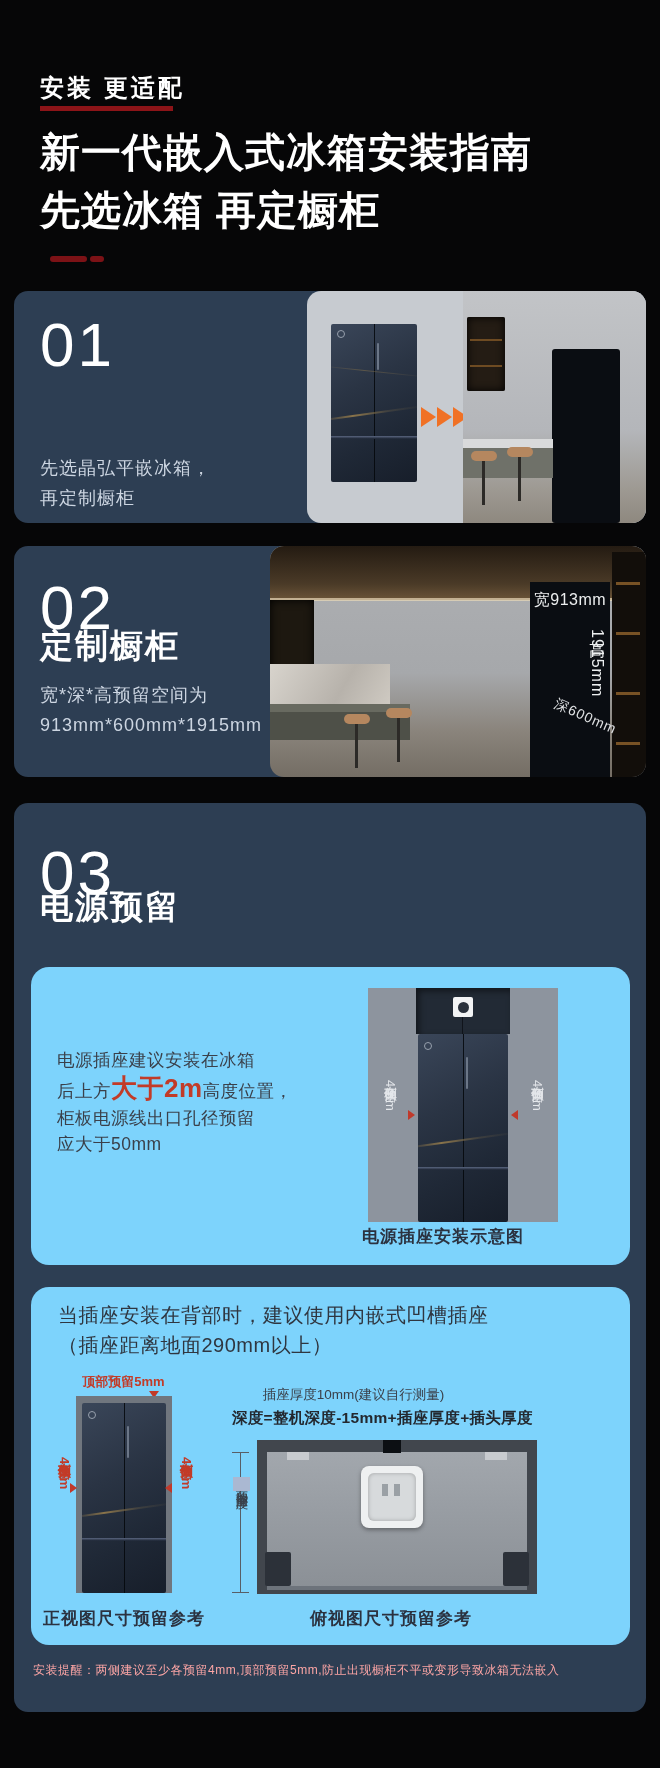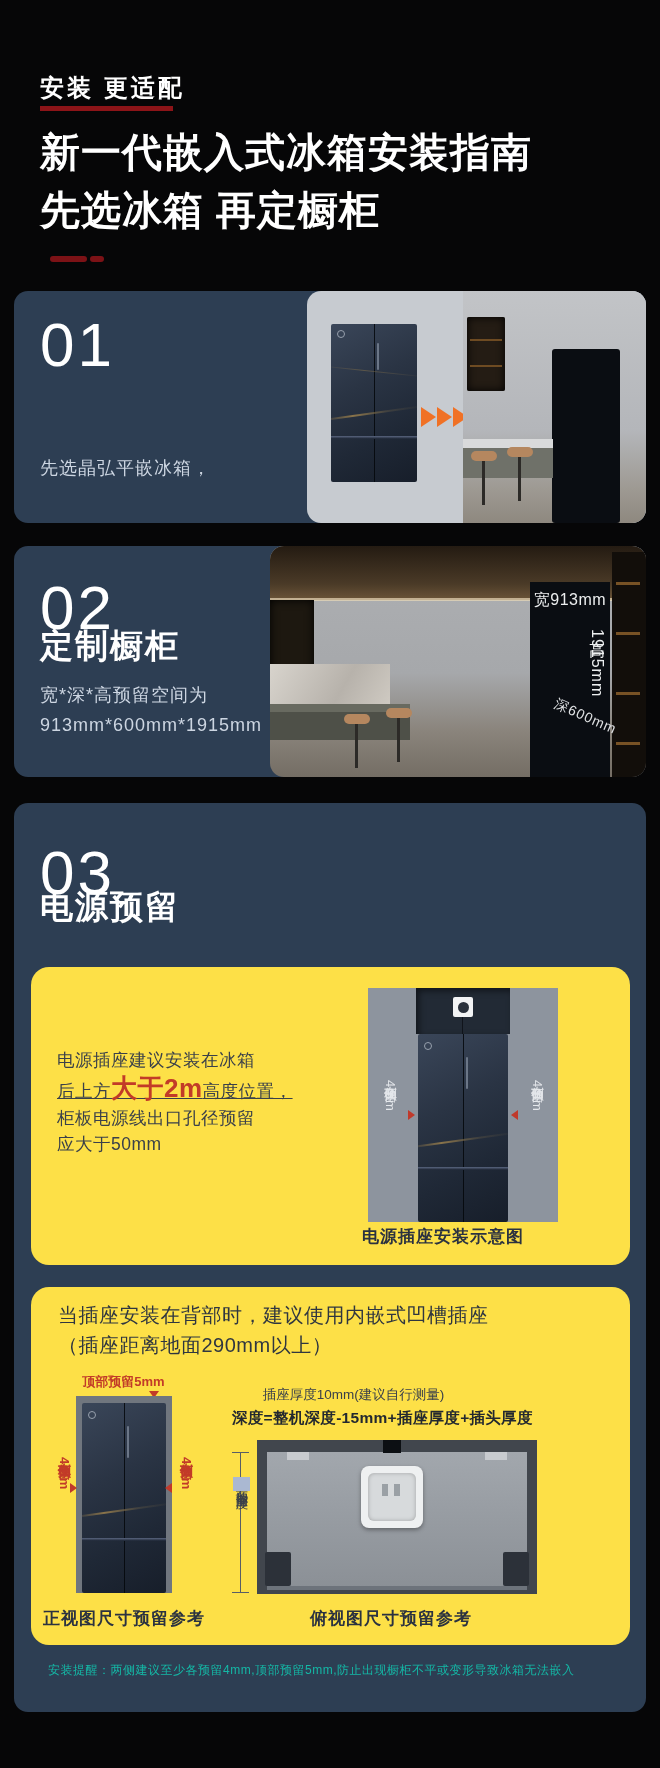--- a/index.html
+++ b/index.html
@@ -53,27 +53,27 @@
   .c2-under{left:0;top:166px;width:140px;height:28px;background:#4e5048;}
   .c2-niche{left:260px;top:36px;width:80px;height:195px;background:#0a0d12;}
   .c2-shelf{left:342px;top:6px;width:34px;height:225px;background:#120e0a;}
   .c2-slit{position:absolute;left:4px;width:24px;height:3px;background:#8a5e2a;opacity:.85;}
   .lbl-w{left:260px;top:44px;width:80px;text-align:center;color:#eceeef;font-size:16px;letter-spacing:.5px;}
   .lbl-h{left:316px;top:82px;color:#eceeef;font-size:16px;letter-spacing:1px;}
   .lbl-d{left:282px;top:162px;color:#dfe1e3;font-size:14px;transform:rotate(24deg);letter-spacing:1px;}
 
   
   .c3-num{top:34px;} .c3-title{top:82px;}
-  .subcard{position:absolute;left:17px;width:599px;background:#fde047;border-radius:18px;}
+  .subcard{position:absolute;left:17px;width:599px;background:#7dd3fc;border-radius:18px;}
   .sc1{top:164px;height:298px;}
   .sc2{top:484px;height:358px;}
 
   
   .sc1-text{left:26px;top:80px;color:#3a404a;font-size:17.5px;line-height:26px;letter-spacing:.5px;}
-  .sc1-line2{margin:2px 9px 1px 0;text-decoration:underline;}
+  .sc1-line2{margin:2px 9px 1px 0;}
   .red-big{color:#c23b28;font-size:26px;font-weight:700;}
   .sc1-panel{left:337px;top:21px;width:190px;height:234px;background:#8d949e;overflow:hidden;}
   .recess{left:48px;top:0;width:94px;height:46px;background:#222a35;
           box-shadow:inset 3px 3px 6px rgba(0,0,0,.5);}
   .socket{left:37px;top:9px;width:20px;height:20px;background:#f2f3f4;border-radius:2px;}
   .socket-pin{position:absolute;left:4.5px;top:4.5px;width:11px;height:11px;border-radius:50%;background:#2a313c;}
   .cord{left:46px;top:29px;width:1px;height:17px;background:#10141b;}
   .sc1-fridge{left:50px;top:46px;width:90px;height:188px;}
   .sc1-lbl{color:#e4e7eb;font-size:13px;letter-spacing:1px;}
   .sc1-lbl-l{left:13px;top:88px;}
@@ -110,21 +110,21 @@
   .tv-plate-dot2{position:absolute;left:33px;top:18px;width:6px;height:12px;background:#9aa0a5;}
   .tv-hinge{position:absolute;top:112px;width:26px;height:34px;background:#2c3139;border-radius:2px;}
   .tv-rail{left:10px;top:146px;width:260px;height:4px;background:#6d737b;}
   .brk{background:#585e66;}
   .brk-line{left:209px;top:165px;width:1px;height:140px;}
   .brk-cap-t{left:201px;top:165px;width:17px;height:1px;}
   .brk-cap-b{left:201px;top:305px;width:17px;height:1px;}
   .tv-depthlabel{left:202px;top:190px;font-size:12.5px;color:#3a404a;background:#aab8d2;padding:4px 0;letter-spacing:1px;}
   .tv-cap{left:226px;top:320px;width:268px;text-align:center;}
 
-  .footnote{left:34px;top:859px;font-size:12px;color:#14b8a6;letter-spacing:.5px;}
+  .footnote{left:19px;top:859px;font-size:12px;color:#fca5a5;letter-spacing:.5px;}
 
   
   .fridge{position:absolute;background:linear-gradient(152deg,#3a4659 0%,#2a3444 38%,#1f2836 70%,#171e2a 100%);
           border-radius:2px;overflow:hidden;}
   .fridge .mid{position:absolute;left:50%;top:0;width:1px;height:100%;background:rgba(4,7,11,.85);}
   .fridge .rail{position:absolute;left:0;right:0;top:71%;height:3px;background:linear-gradient(180deg,#5a6680,#1a2230);}
   .fridge .logo{position:absolute;left:7%;top:4%;width:6px;height:6px;border:1px solid #97a0ad;border-radius:50%;}
   .fridge .handle{position:absolute;left:53%;top:12%;width:2px;height:17%;background:#6b7687;border-radius:1px;}
   .fridge .vein{position:absolute;left:-10%;top:56%;width:120%;height:2px;transform:rotate(-8deg);
                 background:linear-gradient(90deg,transparent,#8a744a 30%,rgba(138,116,74,.25) 65%,transparent);}
@@ -142,20 +142,21 @@
     <div>新一代嵌入式冰箱安装指南</div>
     <div>先选冰箱 再定橱柜</div>
   </div>
   <div class="abs dash dash1"></div>
   <div class="abs dash dash2"></div>
 
   <div class="card card1">
     <div class="card-num c1-num">01</div>
     <div class="card-body c1-body">
       <div>先选晶弘平嵌冰箱，</div>
+      <div>再定制橱柜</div>
     </div>
     <div class="c1-panel">
       <div class="fridge hero-fridge abs">
         <div class="logo"></div>
         <div class="mid"></div>
         <div class="handle"></div>
         <div class="rail"></div>
         <div class="vein"></div>
         <div class="vein2"></div>
       </div>

